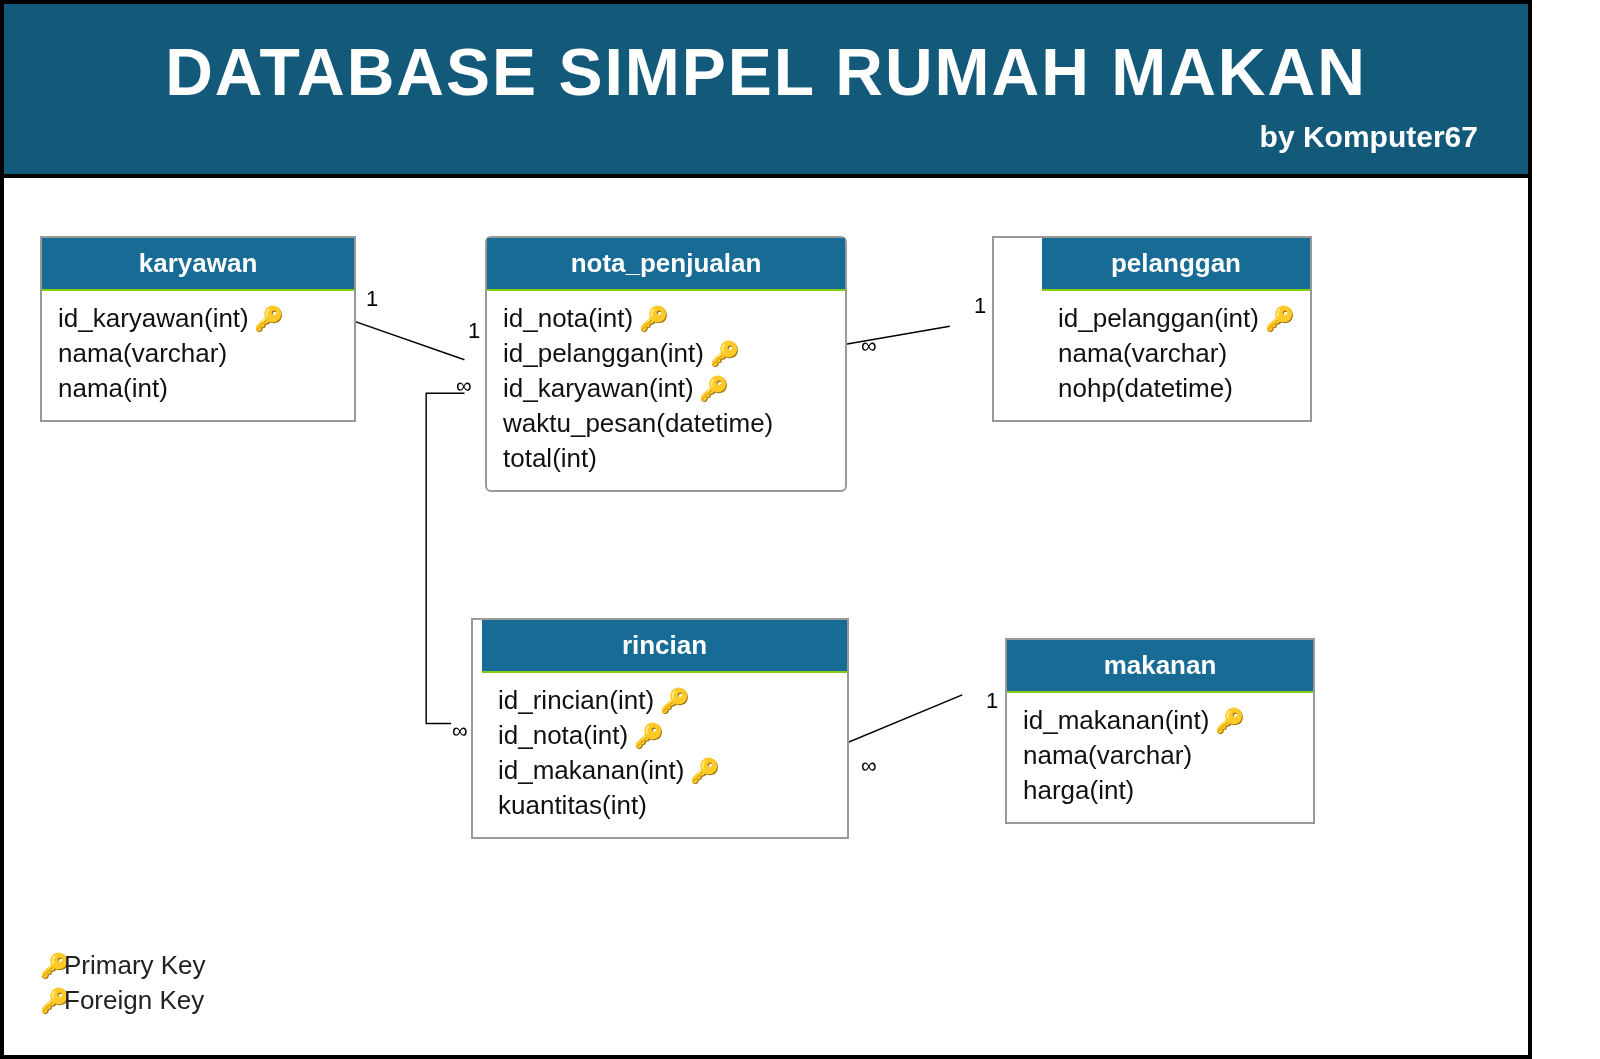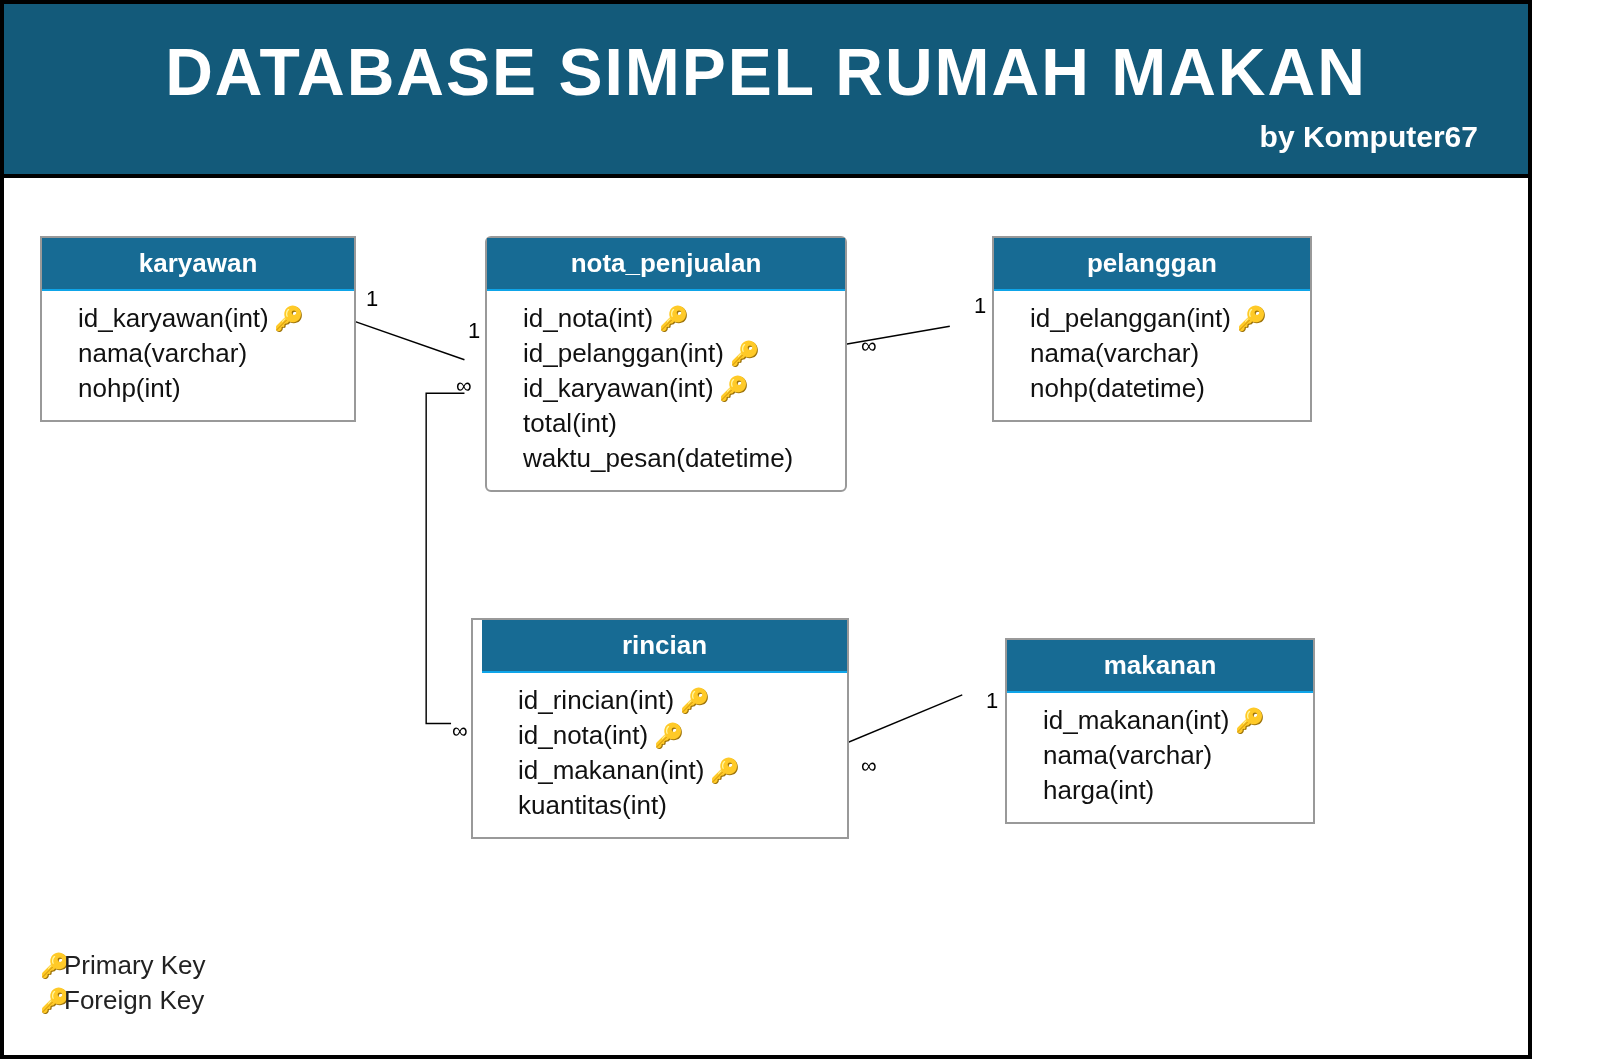--- a/index.html
+++ b/index.html
@@ -46,28 +46,27 @@
     background: #fff;
     min-width: 280px;
   }
   .entity .title {
     background: #176b94;
     color: #fff;
     font-weight: 700;
     font-size: 26px;
     padding: 10px 14px;
     text-align: center;
-    border-bottom: 2px solid #0ea5e9;
+    border-bottom: 2px solid #84cc16;
   }
   .entity .fields {
     padding: 10px 16px 14px 16px;
     font-size: 26px;
     line-height: 1.35;
     color: #111;
-    margin-left: 20px;
   }
   .field-row {
     display: flex;
     align-items: center;
     gap: 6px;
   }
   .key-icon {
     display: inline-block;
     width: 18px;
     line-height: 1;
@@ -123,50 +122,50 @@
       <div class="title">karyawan</div>
       <div class="fields">
         <div class="field-row">
           <span>id_karyawan(int)</span>
           <span class="key-icon key-pk">🔑</span>
         </div>
         <div class="field-row">
           <span>nama(varchar)</span>
         </div>
         <div class="field-row">
-          <span>nohp(int)</span>
+          <span>nama(int)</span>
         </div>
       </div>
     </div>
 
     <div class="entity" style="left:481px; top:58px; width:362px;border-radius:6px;">
       <div class="title">nota_penjualan</div>
       <div class="fields">
         <div class="field-row">
           <span>id_nota(int)</span>
           <span class="key-icon key-pk">🔑</span>
         </div>
         <div class="field-row">
           <span>id_pelanggan(int)</span>
           <span class="key-icon key-fk">🔑</span>
         </div>
         <div class="field-row">
           <span>id_karyawan(int)</span>
           <span class="key-icon key-fk">🔑</span>
         </div>
         <div class="field-row">
+          <span>waktu_pesan(datetime)</span>
+        </div>
+        <div class="field-row">
           <span>total(int)</span>
         </div>
-        <div class="field-row">
-          <span>waktu_pesan(datetime)</span>
-        </div>
-      </div>
-    </div>
-
-    <div class="entity" style="left:988px; top:58px; width:320px;">
+      </div>
+    </div>
+
+    <div class="entity" style="left:988px; top:58px; width:320px;padding-left:48px;">
       <div class="title">pelanggan</div>
       <div class="fields">
         <div class="field-row">
           <span>id_pelanggan(int)</span>
           <span class="key-icon key-pk">🔑</span>
         </div>
         <div class="field-row">
           <span>nama(varchar)</span>
         </div>
         <div class="field-row">

